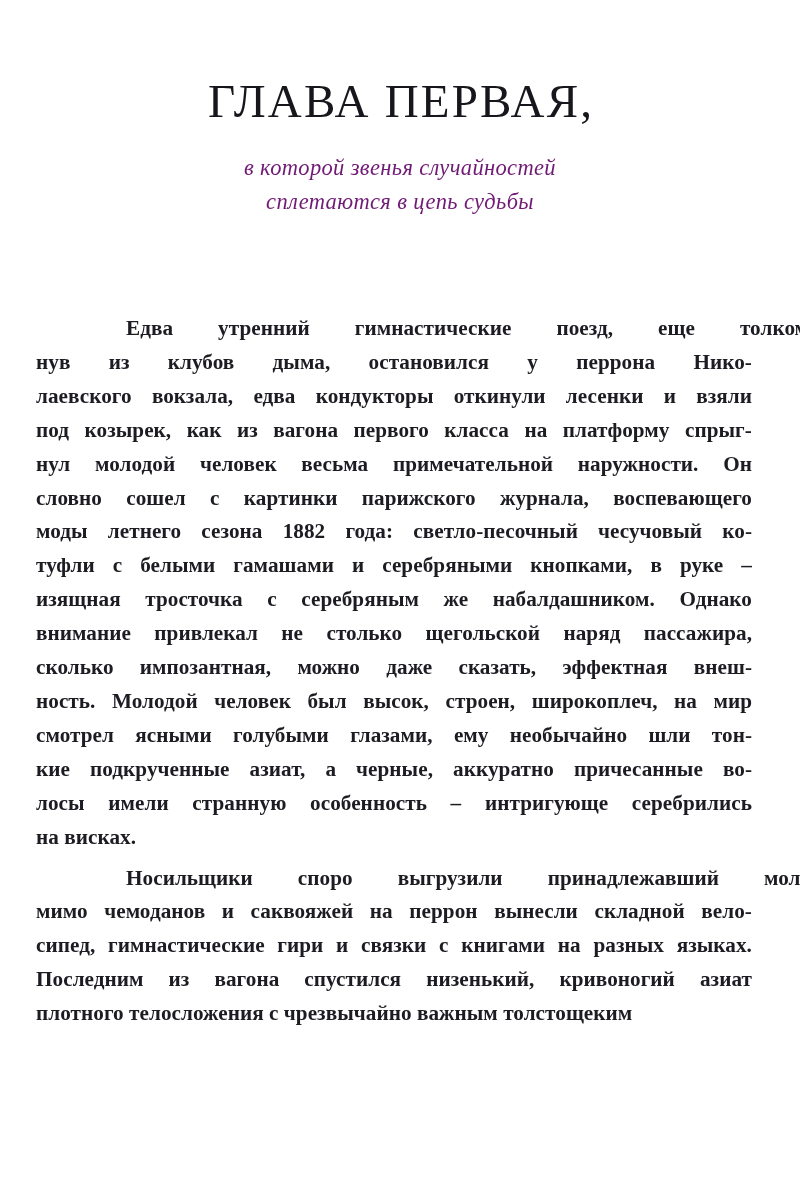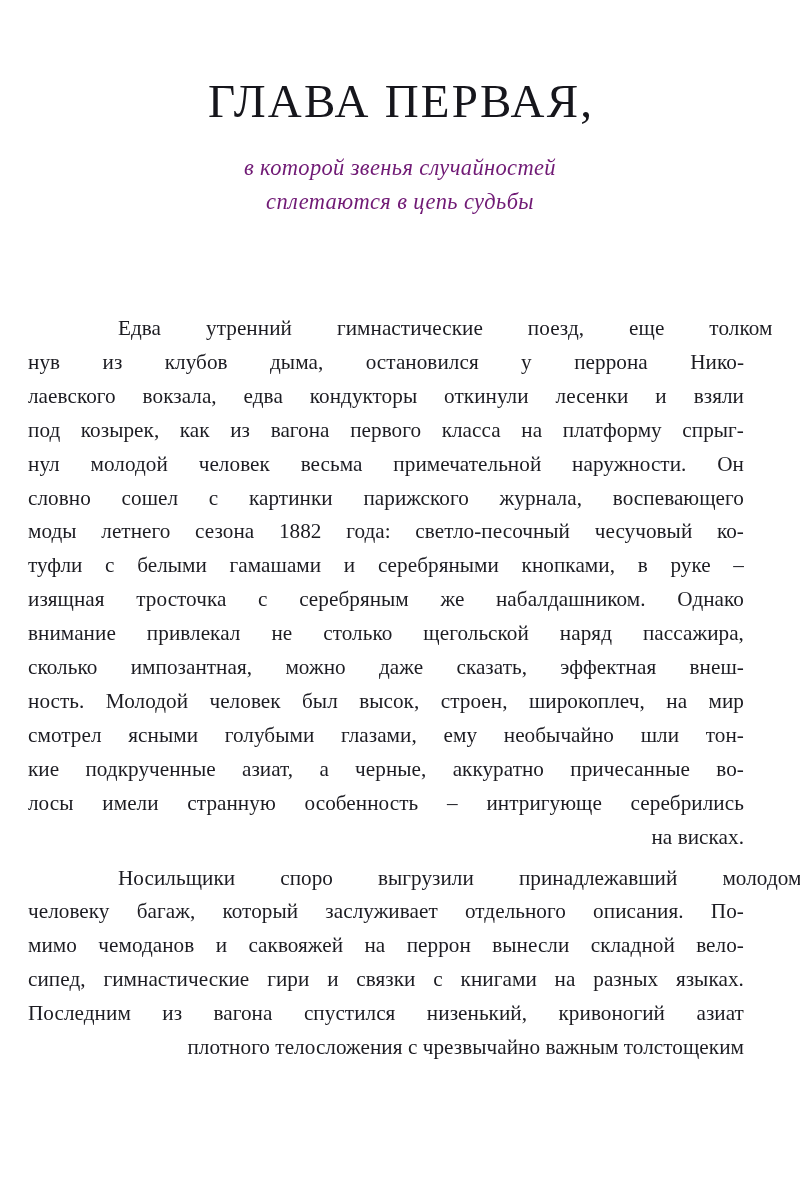--- a/index.html
+++ b/index.html
@@ -60,23 +60,24 @@
     color: #701a75;
   }
   .chapter-subtitle .sub-line {
     display: block;
     white-space: nowrap;
   }
 
   
   .text-column {
     position: absolute;
-    left: 28px;
+    left: 36px;
     top: 312px;
     width: 716px;
+    font-weight: bold;
   }
 
   .body-par {
     margin: 0;
     padding: 0;
     font-family: "Liberation Serif", "DejaVu Serif", serif;
     font-size: 21.2px;
     line-height: 33.9px;
     letter-spacing: 0.05px;
     color: #1c1c22;
@@ -100,21 +101,21 @@
   }
   .par-line.justify {
     display: flex;
     justify-content: space-between;
   }
   .par-line.justify.indented {
     padding-left: 45px;
   }
   .par-line.last {
     display: block;
-    text-align: right;
+    text-align: left;
   }
   .par-line .w {
     white-space: pre;
   }
 </style>
 </head>
 <body>
 
 <div class="page">
 
@@ -281,29 +282,20 @@
       </p>
     <p class="body-par">
         <span class="par-line justify indented">
           <span class="w">Носильщики</span>
           <span class="w">споро</span>
           <span class="w">выгрузили</span>
           <span class="w">принадлежавший</span>
           <span class="w">молодому</span>
         </span>
         <span class="par-line justify">
-          <span class="w">человеку</span>
-          <span class="w">багаж,</span>
-          <span class="w">который</span>
-          <span class="w">заслуживает</span>
-          <span class="w">отдельного</span>
-          <span class="w">описания.</span>
-          <span class="w">По-</span>
-        </span>
-        <span class="par-line justify">
           <span class="w">мимо</span>
           <span class="w">чемоданов</span>
           <span class="w">и</span>
           <span class="w">саквояжей</span>
           <span class="w">на</span>
           <span class="w">перрон</span>
           <span class="w">вынесли</span>
           <span class="w">складной</span>
           <span class="w">вело-</span>
         </span>

